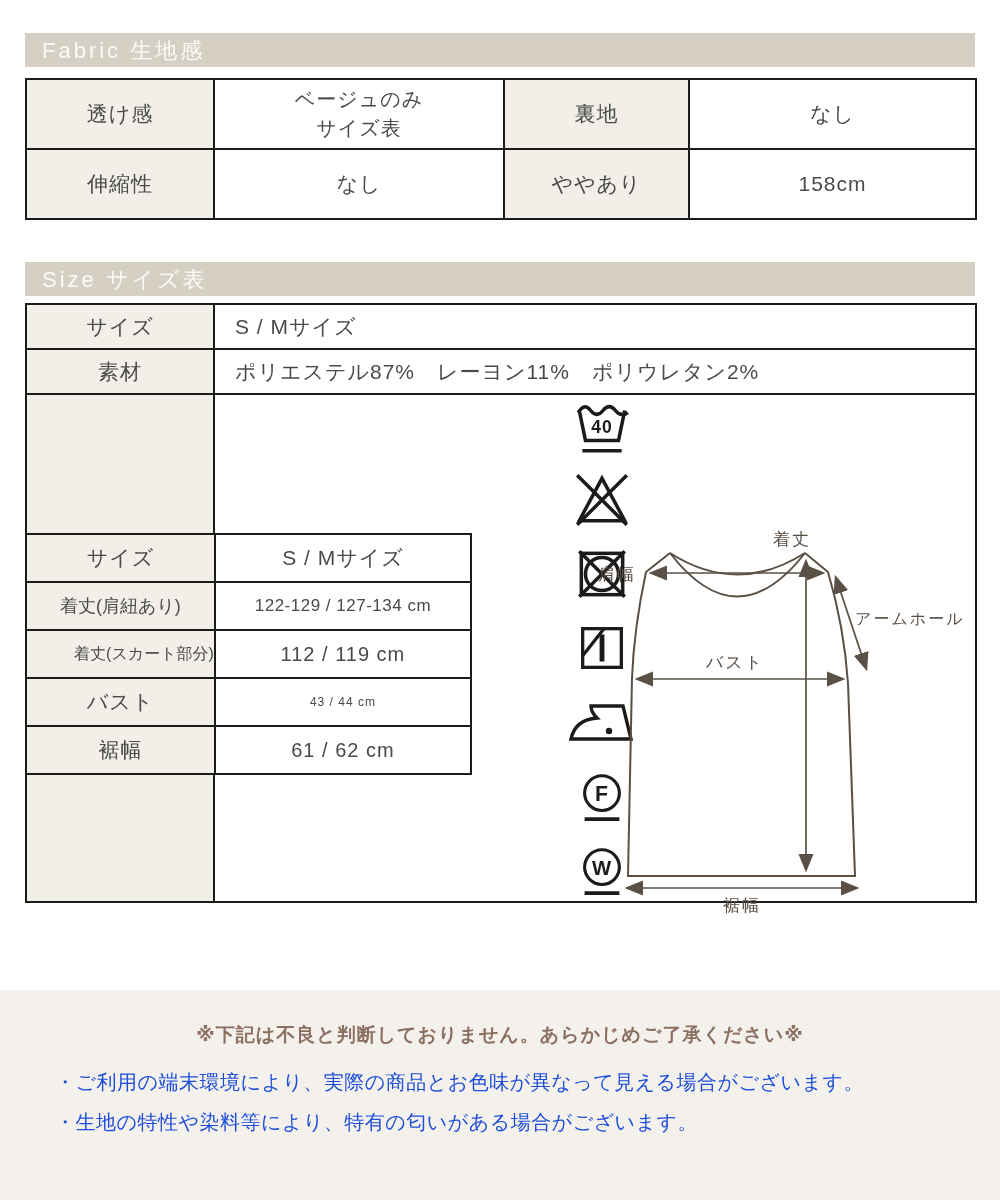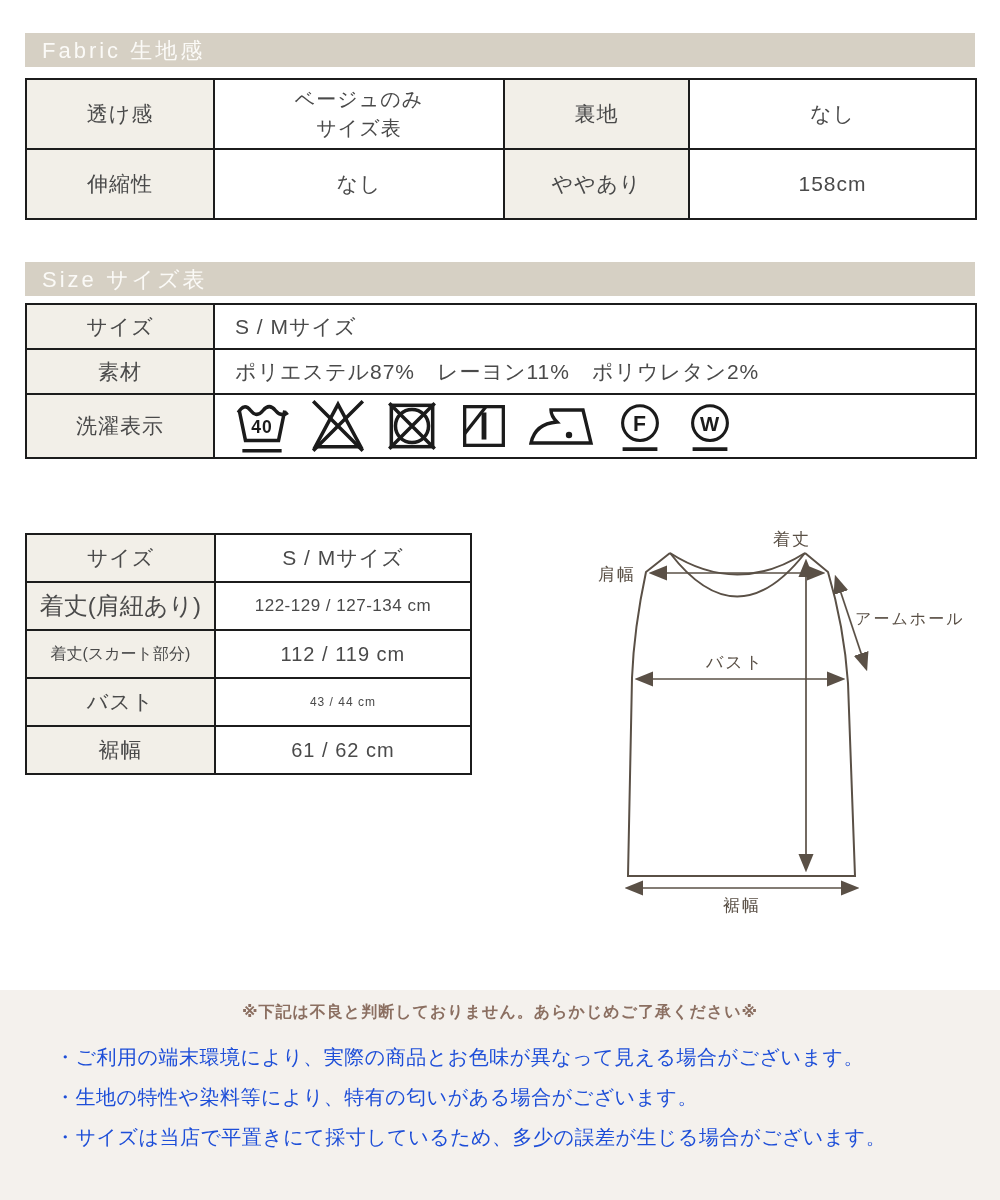--- a/index.html
+++ b/index.html
@@ -18,33 +18,33 @@
 
   
   table { border-collapse:collapse; table-layout:fixed; }
   td {
     border:2px solid #1c1c1c; text-align:center; vertical-align:middle;
     font-size:21px; letter-spacing:1px; padding:0; color:#4a4a4a; overflow:hidden;
   }
   td.lbl { background:#f2efe8; }
   td.val-left { text-align:left; padding-left:20px; }
   .two-line { line-height:1.45; font-size:20px; }
-  .fs18 { font-size:24px; letter-spacing:0; }
-  .fs16 { font-size:16px; letter-spacing:0; }
+  .fs18 { font-size:18px; letter-spacing:0; }
+  .fs16 { font-size:16px; letter-spacing:0;text-align:right; }
   .fs17 { font-size:17px; letter-spacing:0.5px;border-radius:21px; }
 
   
-  .care-row { display:flex; align-items:center; gap:12px; padding-left:14px; }
+  .care-row { display:flex; align-items:center; gap:12px; padding-left:14px;flex-direction:column; }
   .care-row svg { flex:0 0 auto; }
 
   
   .notes { left:0; top:990px; width:1000px; height:210px; background:#f4f1ed; }
   .notes-heading {
-    text-align:center; font-size:16px; font-weight:bold; color:#8b6f61;
-    margin:0; padding-top:12px; letter-spacing:1px;
+    text-align:center; font-size:19px; font-weight:bold; color:#8b6f61;
+    margin:0; padding-top:32px; letter-spacing:1px;
   }
   .notes-list { list-style:none; margin:14px 0 0 0; padding:0 0 0 55px;
     font-size:20px; color:#1d4ed8; }
   .notes-list li { line-height:40px; letter-spacing:0.5px; }
 
   svg text { font-family:"Liberation Sans","DejaVu Sans",sans-serif; }
 </style>
 </head>
 <body>
 
@@ -211,15 +211,14 @@
     <text x="165" y="148" text-anchor="middle">バスト</text>
     <text x="172" y="391" text-anchor="middle">裾幅</text>
   </g>
 </svg>
 
 <div class="abs notes">
   <p class="notes-heading">※下記は不良と判断しておりません。あらかじめご了承ください※</p>
   <ul class="notes-list">
     <li>・ご利用の端末環境により、実際の商品とお色味が異なって見える場合がございます。</li>
     <li>・生地の特性や染料等により、特有の匂いがある場合がございます。</li>
-    <li>・サイズは当店で平置きにて採寸しているため、多少の誤差が生じる場合がございます。</li>
   </ul>
 </div>
 
 </body></html>

